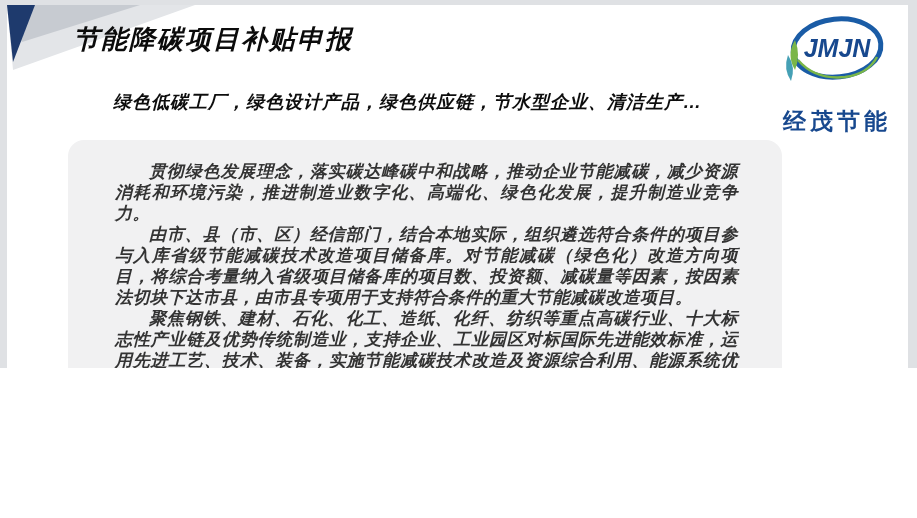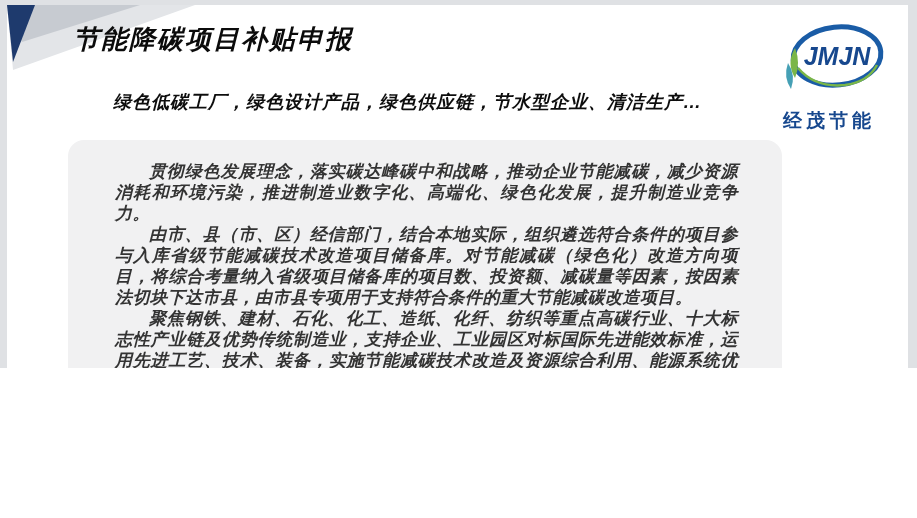--- a/index.html
+++ b/index.html
@@ -38,27 +38,27 @@
     font-size: 18px;
     font-weight: 900;
     font-style: italic;
     letter-spacing: 1px;
     color: #0d0d0d;
     white-space: nowrap;
   }
 
   .logo {
     position: absolute;
-    left: 776px; top: 16px;
+    left: 776px; top: 8px;
     width: 104px;
-    text-align: left;
+    text-align: center;
   }
   .logo-caption {
-    margin-top: 9px;
-    font-size: 19px;
+    margin-top: 15px;
+    font-size: 23px;
     font-weight: bold;
     letter-spacing: 4px;
     color: #17488e;
     white-space: nowrap;
   }
 
   .body-box {
     position: absolute;
     left: 61px; top: 135px;
     width: 714px; height: 283px;

